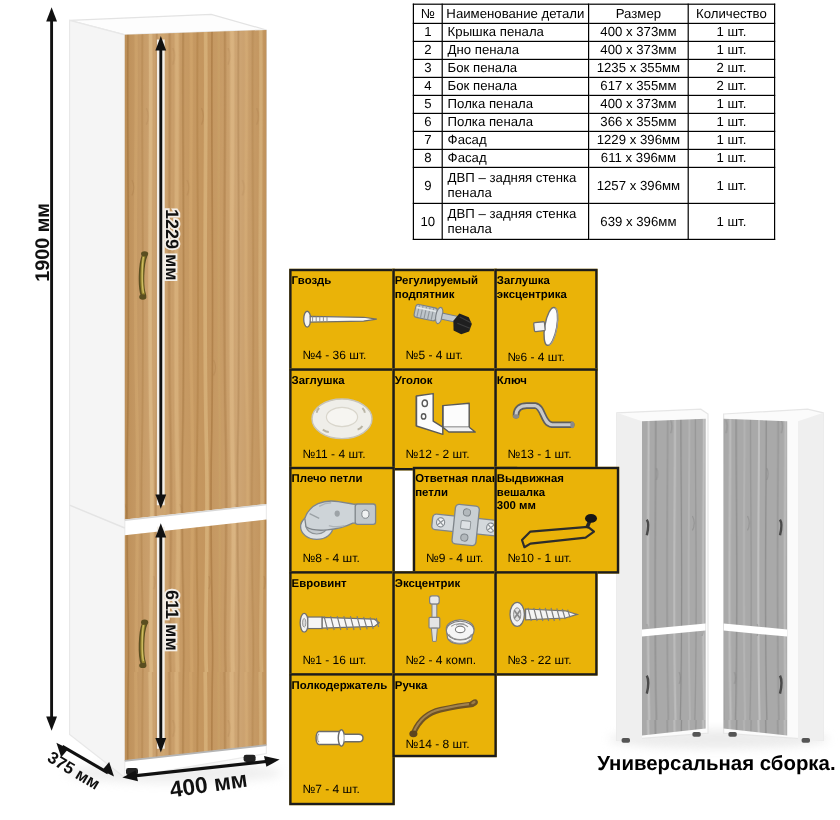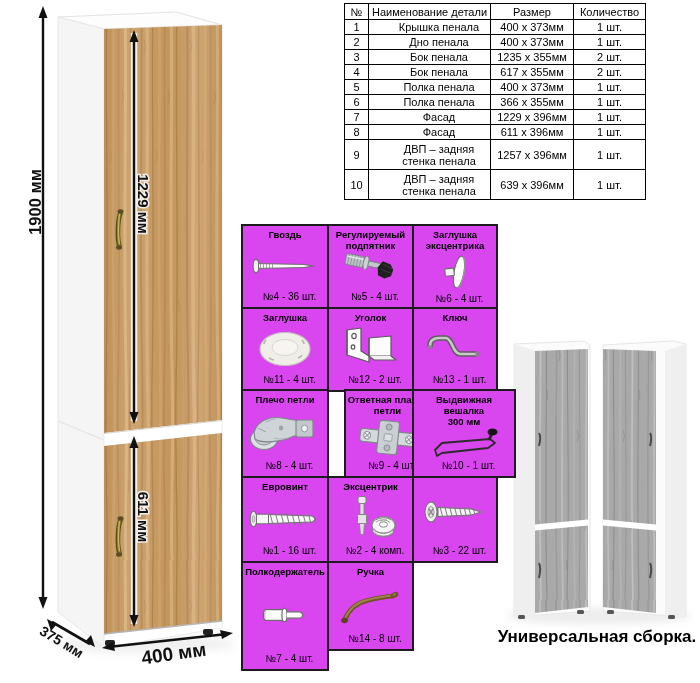--- a/index.html
+++ b/index.html
@@ -1,23 +1,23 @@
 <!DOCTYPE html>
 <html><head>
 <meta charset="utf-8">
 <style>
 html,body{margin:0;padding:0}
 .page{position:relative;width:700px;height:683px;background:#ffffff;font-family:"Liberation Sans",sans-serif;overflow:hidden}
 .abs{position:absolute}
 
 table.parts{position:absolute;left:344px;top:3px;border-collapse:collapse;font-size:11px;color:#000;table-layout:fixed}
 table.parts td{border:1px solid #000;padding:0;line-height:12px;vertical-align:middle;text-align:center;overflow:hidden;white-space:nowrap}
-table.parts td.nm{text-align:center;padding-left:19px}
-
-.hw{position:absolute;border:2px solid #1c1c1c;box-sizing:border-box;background:#d946ef;display:flex;flex-direction:column;align-items:center;justify-content:space-between;text-align:center}
+table.parts td.nm{text-align:left;padding-left:4px}
+
+.hw{position:absolute;border:2px solid #1c1c1c;box-sizing:border-box;background:#eab308;display:flex;flex-direction:column;align-items:center;justify-content:space-between;text-align:left}
 .hw .t{font-weight:bold;font-size:9.5px;line-height:11px;padding-top:3px;width:100%}
 .hw .q{font-weight:normal;font-size:10px;line-height:11px;padding-bottom:5px;width:100%;padding-left:9px;box-sizing:border-box}
 .hw .ic{flex:1;display:flex;align-items:center;justify-content:center;width:100%}
 
 .caption{position:absolute;left:490px;top:627px;width:214px;text-align:center;font-weight:bold;font-size:17px;color:#000;white-space:nowrap}
 </style>
 </head>
 <body>
 <div class="page">
 
@@ -435,21 +435,21 @@
 <ellipse cx="9" cy="12" rx="2.6" ry="5.4" fill="#fff" stroke="#6b6b6b" stroke-width="1.2"></ellipse>
 <ellipse cx="9" cy="12" rx="1.3" ry="3.4" fill="#fff" stroke="#9a9a9a" stroke-width="0.9"></ellipse>
 <path d="M9,6.6 L26,6.6 L26,17.4 L9,17.4" fill="#fff" stroke="#6b6b6b" stroke-width="1.2"></path>
 <ellipse cx="27.5" cy="12" rx="2.6" ry="6.8" fill="#fff" stroke="#6b6b6b" stroke-width="1.2"></ellipse>
 <path d="M30,8.8 L42,8.8 Q45.5,8.8 45.5,12 Q45.5,15.2 42,15.2 L30,15.2" fill="#fff" stroke="#6b6b6b" stroke-width="1.2"></path>
 </svg>
       </div>
 <div class="q">№7 - 4 шт.</div>
 </div>
 
-<div class="hw" style="left:327px;top:561px;width:87px;height:90px">
+<div class="hw" style="left:327px;top:561px;width:87px;height:70px">
 <div class="t">Ручка</div>
 <div class="ic">
         <svg width="70" height="38" viewBox="0 0 70 38">
 <path d="M9,33 C13,24 20,17 31,14.5 C42,12 51,10.5 57,10" fill="none" stroke="#6e5225" stroke-width="4.6" stroke-linecap="round"></path>
 <path d="M9,32.5 C13,23.5 20,16.5 31,14 C42,11.5 51,10 56.5,9.5" fill="none" stroke="#a1824e" stroke-width="1.8" stroke-linecap="round"></path>
 <ellipse cx="8.5" cy="34.5" rx="3.4" ry="2.8" fill="#5d451e"></ellipse>
 <ellipse cx="58.5" cy="9" rx="4" ry="2.6" fill="#6e5225" transform="rotate(-30 58.5 9)"></ellipse>
 <ellipse cx="58.5" cy="8.5" rx="2" ry="1.1" fill="#9c7a45" transform="rotate(-30 58.5 8.5)"></ellipse>
 </svg>
       </div>

